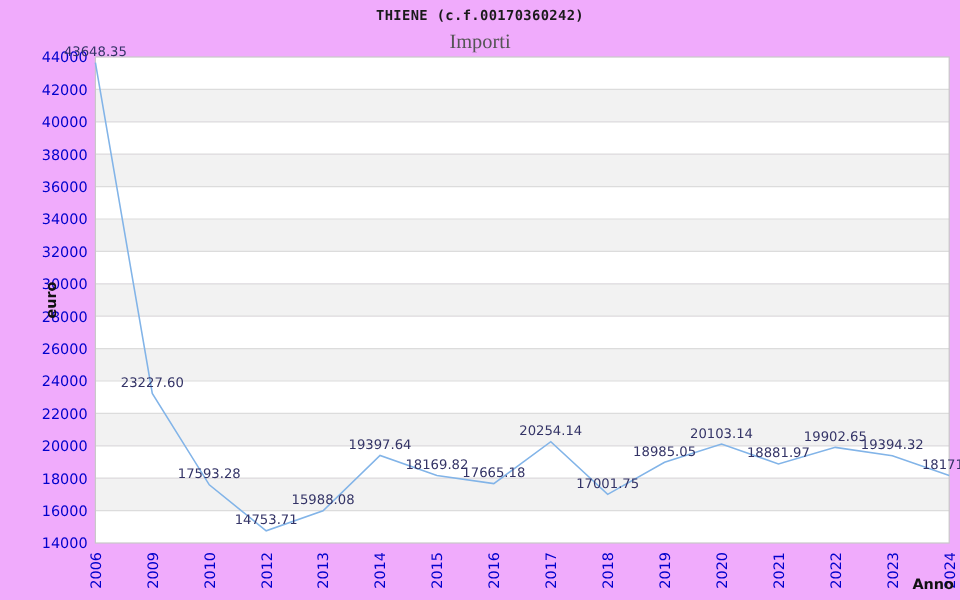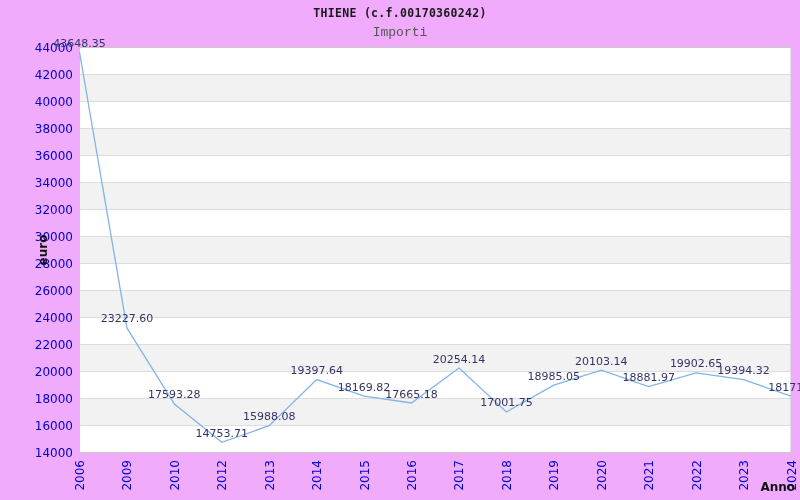--- a/index.html
+++ b/index.html
@@ -18,22 +18,22 @@
     font-family: "DejaVu Sans Mono", monospace;
     font-weight: bold;
     font-size: 11.5px;
     color: #1a1a1a;
     letter-spacing: 0.3px;
   }
   .chart-subtitle {
     position: absolute;
     top: 25px; left: 0; width: 100%;
     text-align: center;
-    font-family: Liberation Mono, monospace;
-    font-size: 13px;
+    font-family: Liberation Serif, serif;
+    font-size: 17px;
     color: #555555;
   }
   svg.plot { position: absolute; top: 0; left: 0; }
 </style>
 </head>
 <body>
 
 <div class="canvas">
   <div class="chart-title">THIENE (c.f.00170360242)</div>
   <div class="chart-subtitle">Importi</div>

